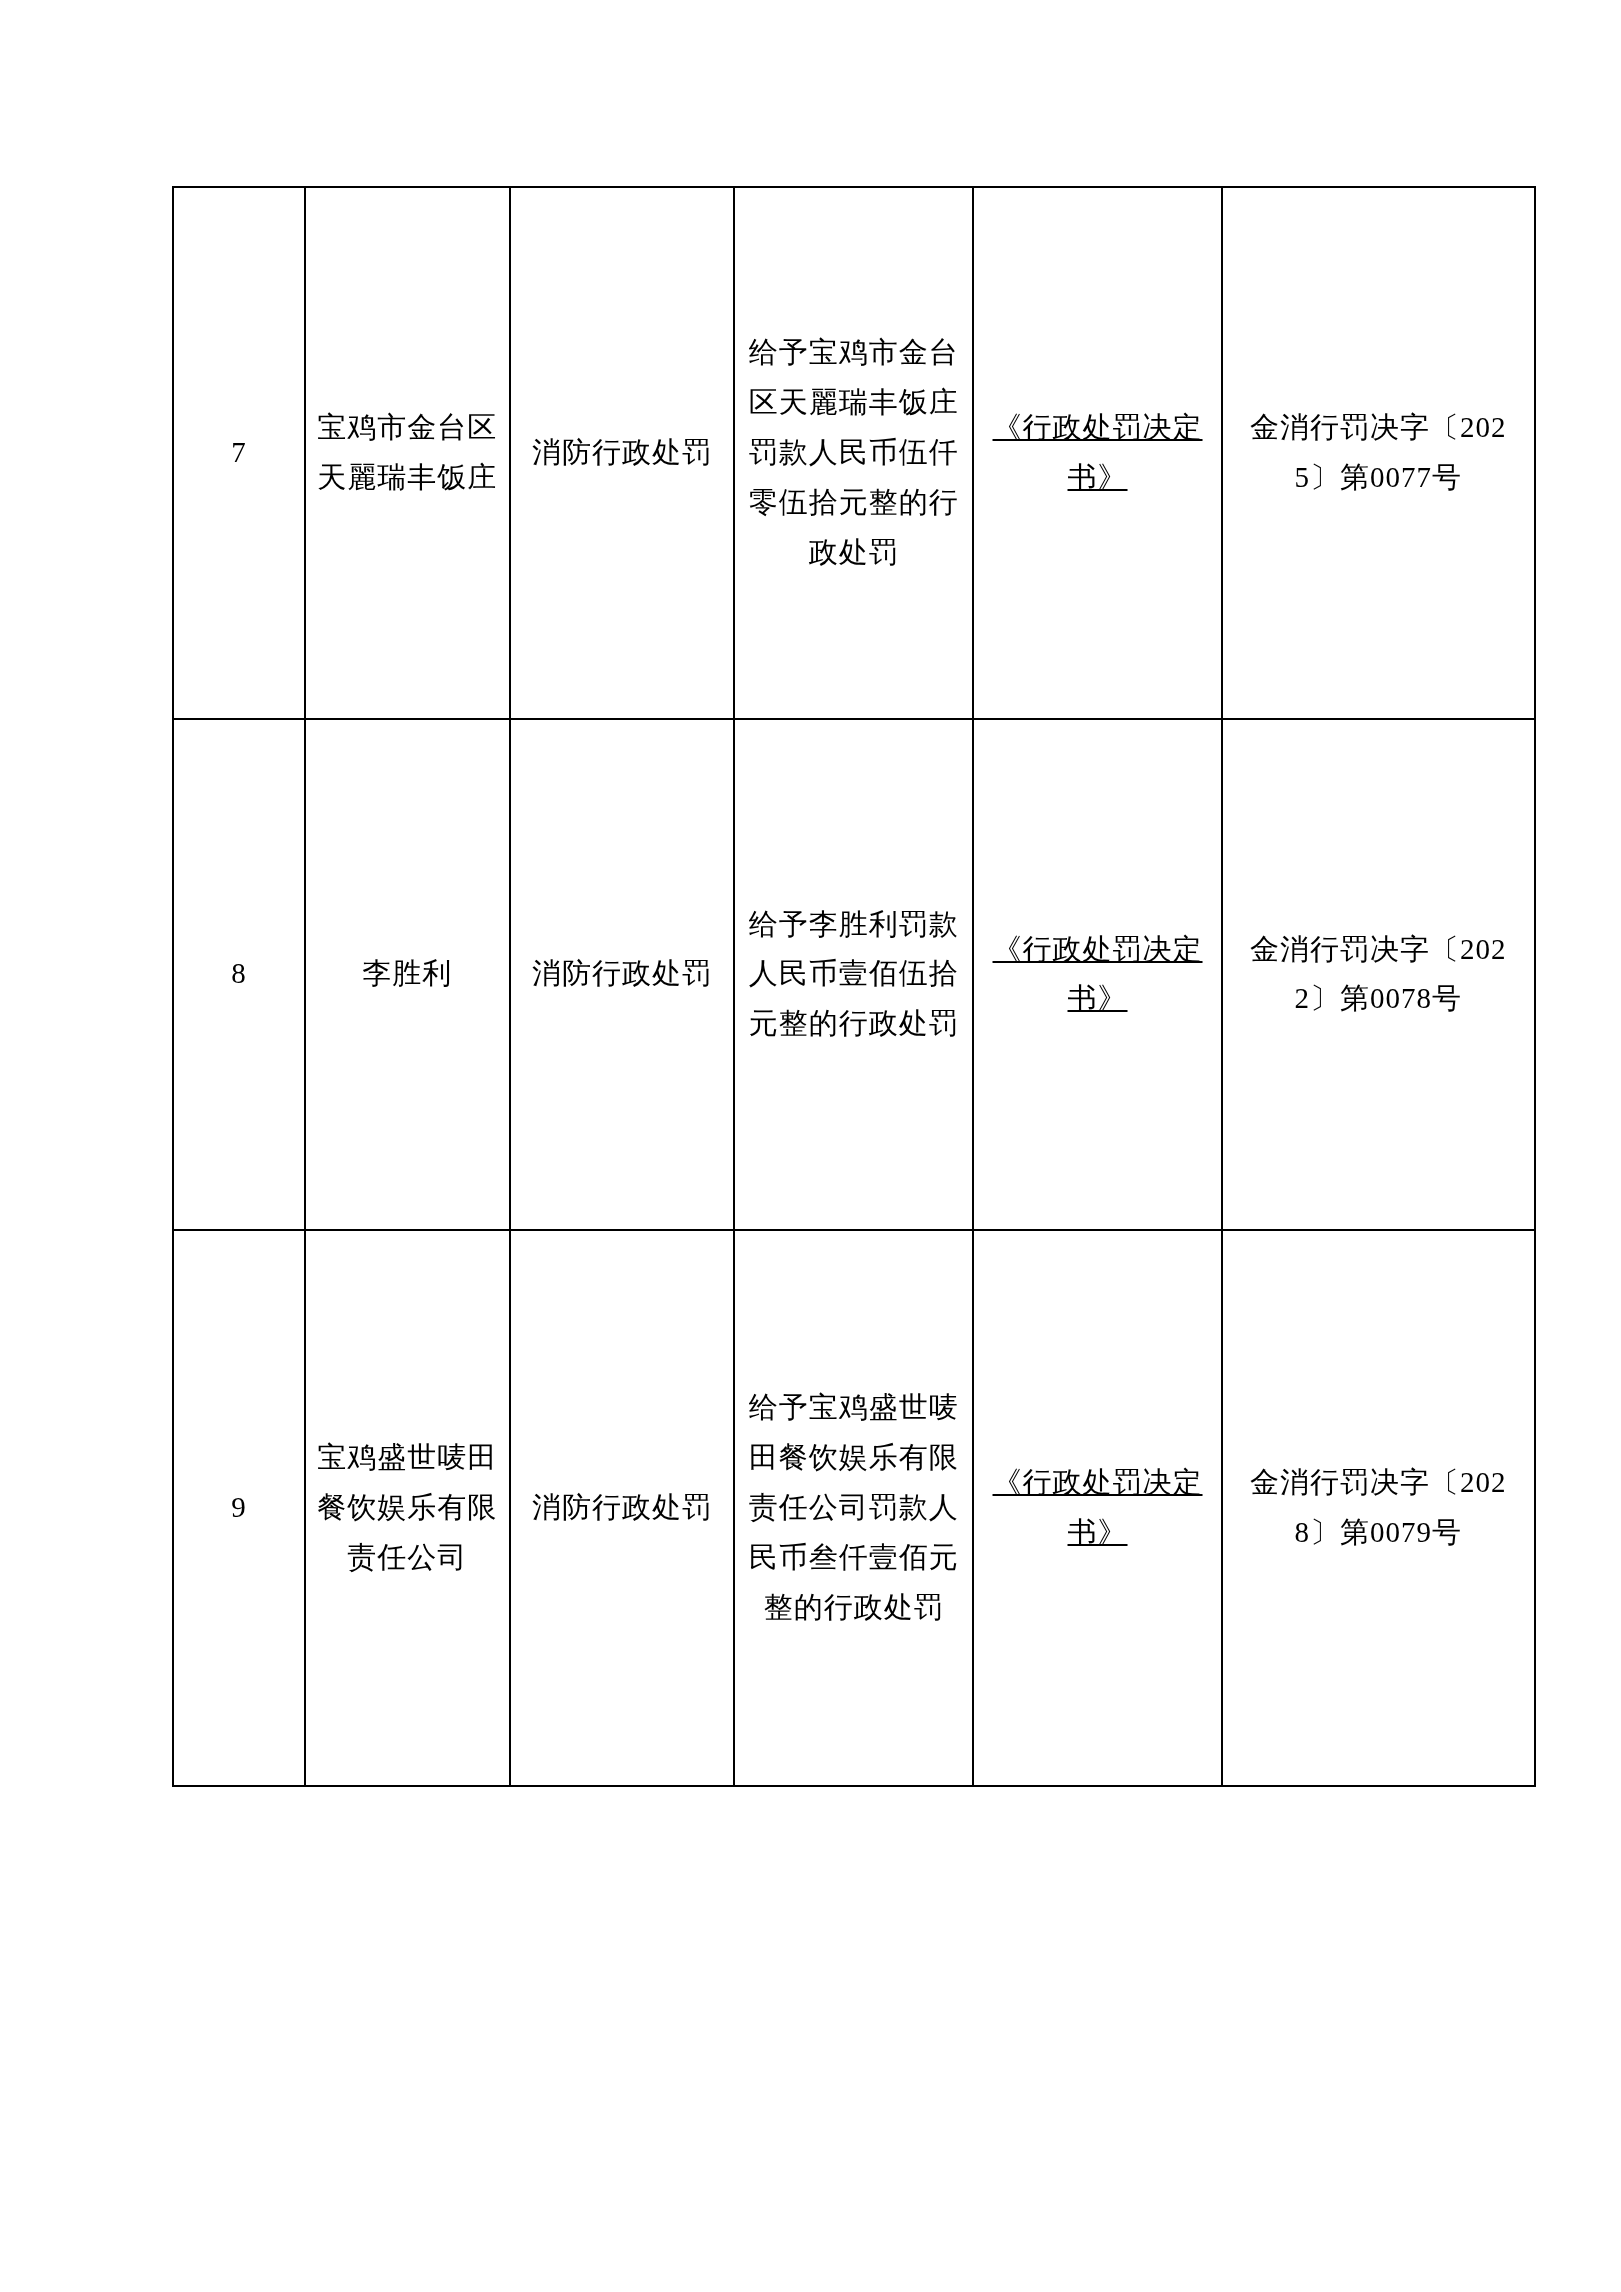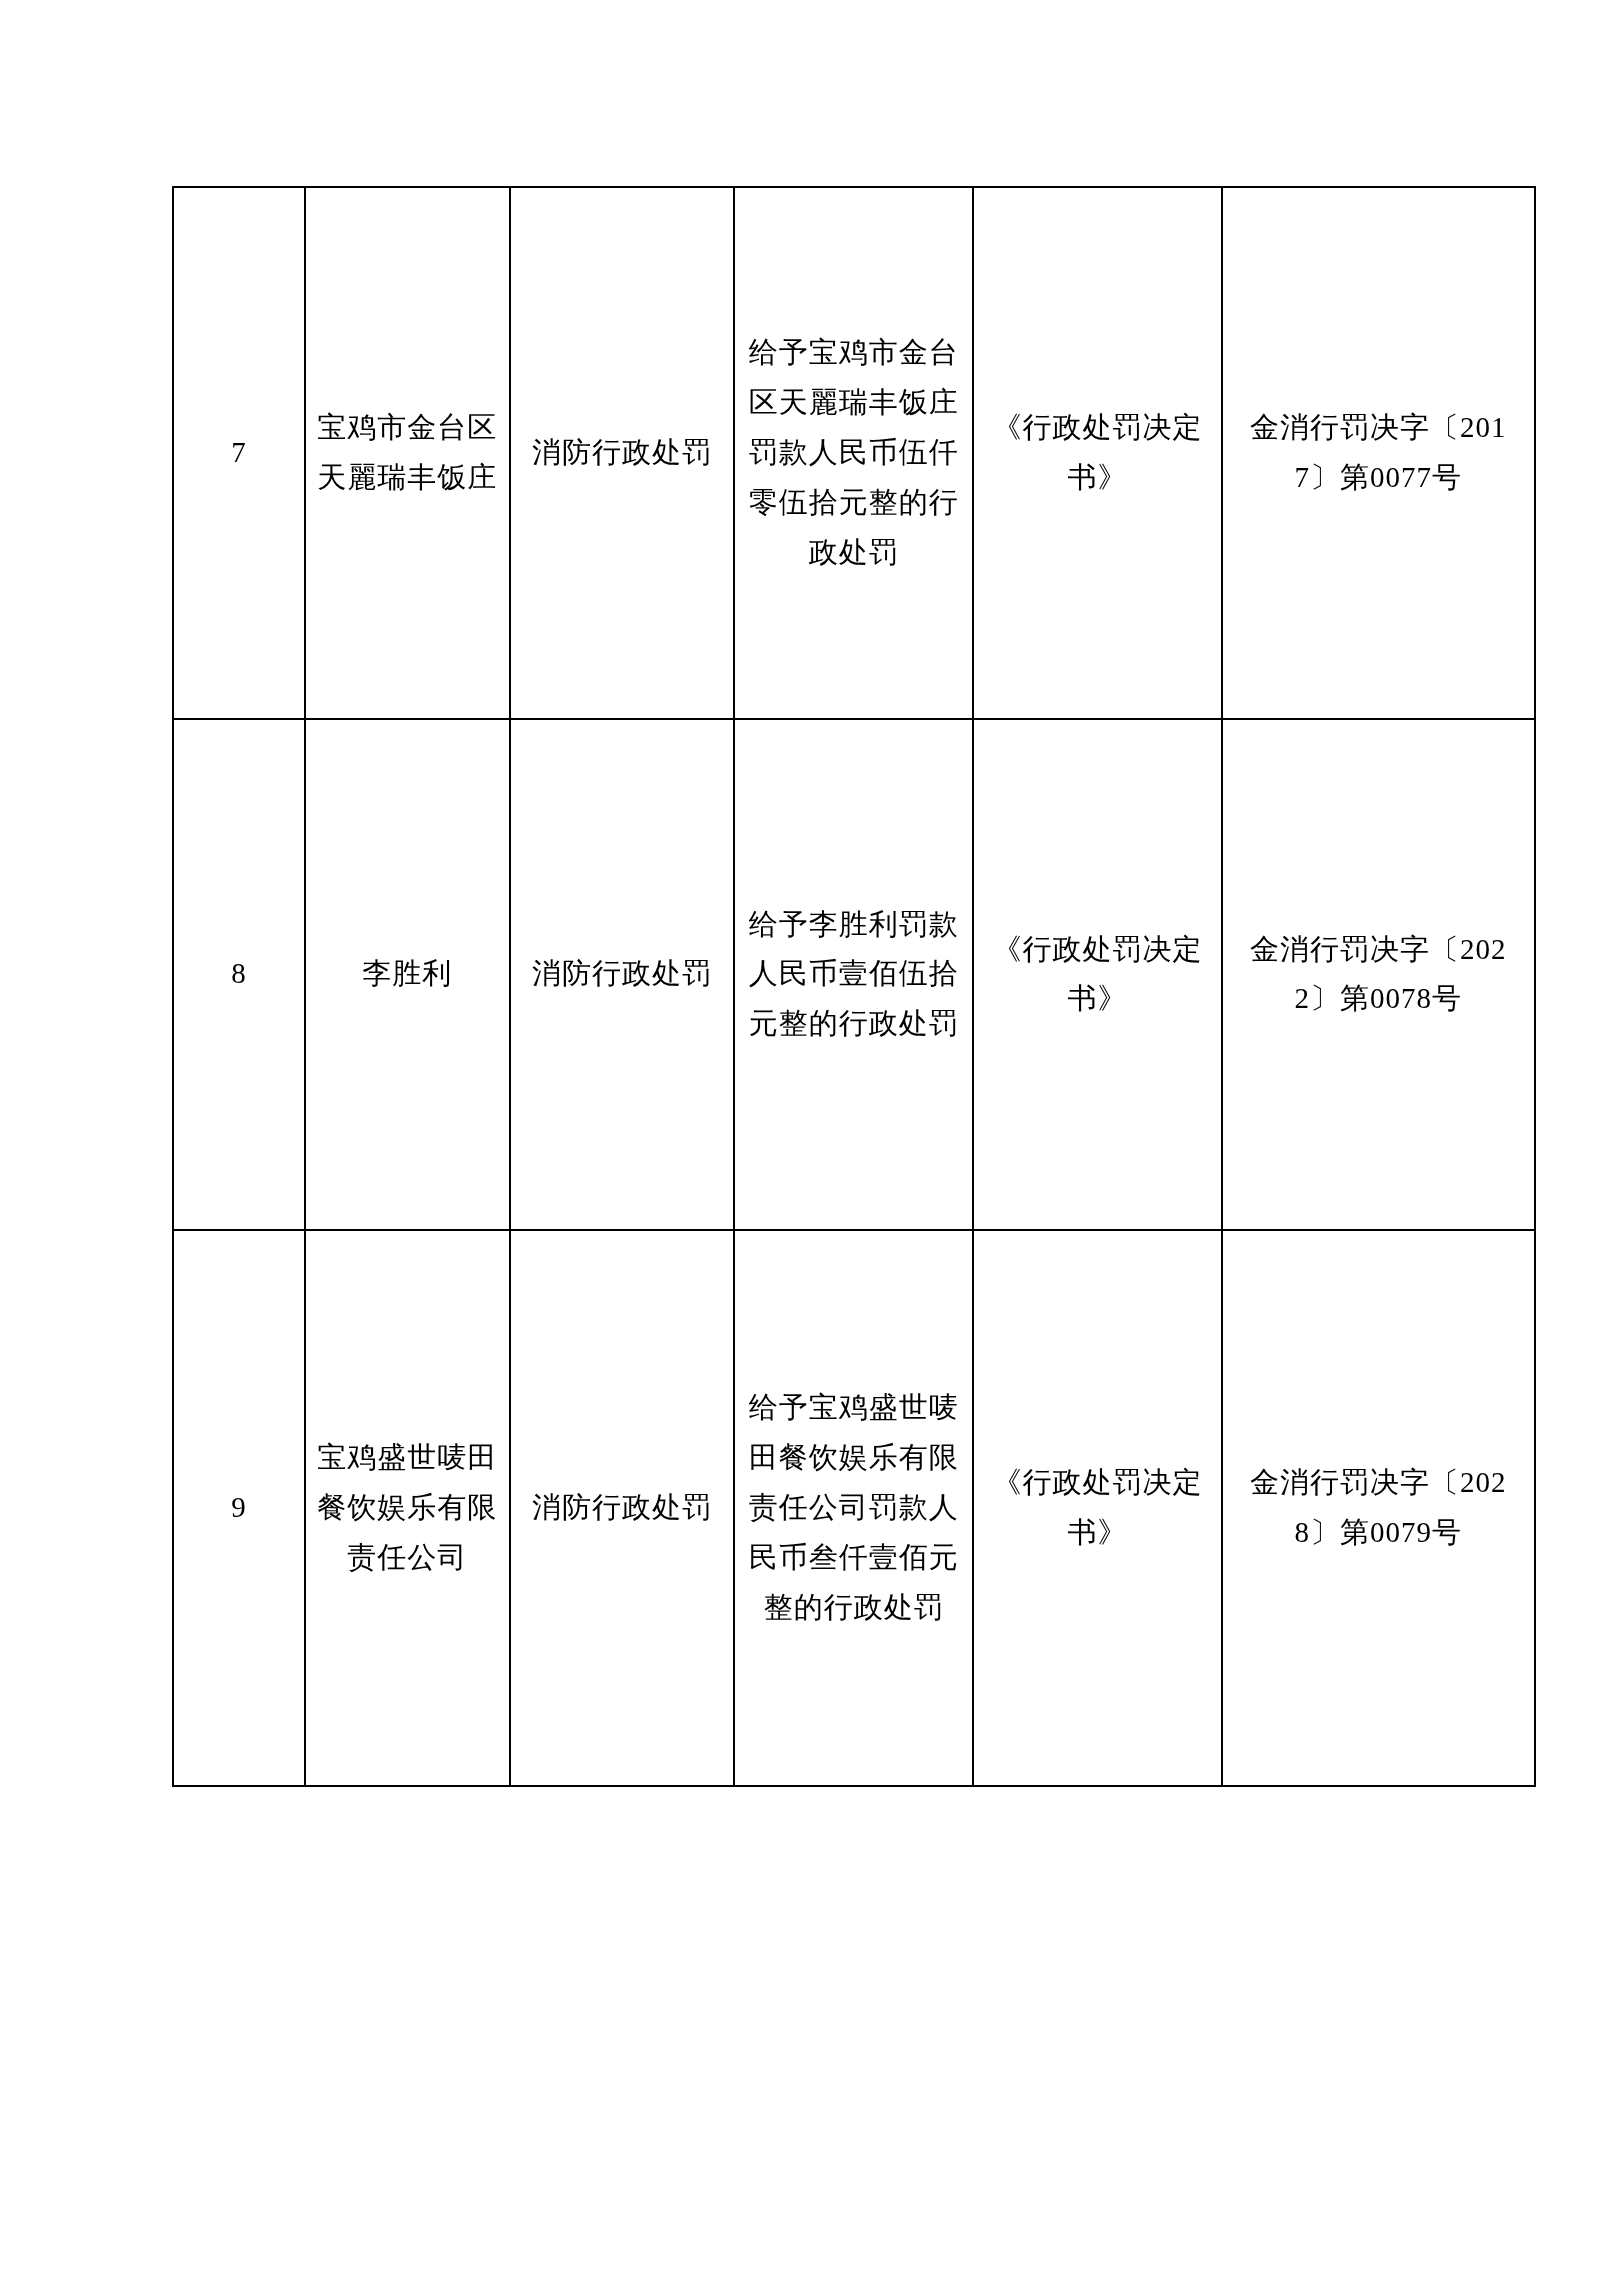--- a/index.html
+++ b/index.html
@@ -38,21 +38,21 @@
     padding: 9.8px 5.9px;
     font-size: 29px;
     line-height: 1.72;
     letter-spacing: 1px;
     font-family: "Liberation Serif", "DejaVu Serif", serif;
   }
   .col-idx { width: 118px; }
   .col-name { width: 191px; }
   .col-type { width: 211px; }
   .col-content { width: 225px; margin-top: 31px; }
-  .col-doc { width: 235px; }
+  .col-doc { width: 235px; text-decoration: underline; }
   .col-no { width: 299px; }
 
   .cell-idx {
     font-size: 30px;
   }
   .cell-name, .cell-type, .cell-content, .cell-doc, .cell-no {
     font-size: 29px;
   }
   .row-7 td { height: 510px; }
   .row-8 td { height: 490px; }
@@ -81,21 +81,21 @@
         <td class="col-type cell-type">
             <span class="wrap">消防行政处罚</span>
           </td>
         <td class="col-content cell-content">
             <span class="wrap">给予宝鸡市金台区天麗瑞丰饭庄罚款人民币伍仟零伍拾元整的行政处罚</span>
           </td>
         <td class="col-doc cell-doc">
             <span class="wrap">《行政处罚决定书》</span>
           </td>
         <td class="col-no cell-no">
-            <span class="wrap">金消行罚决字〔2017〕第0077号</span>
+            <span class="wrap">金消行罚决字〔2025〕第0077号</span>
           </td>
       </tr>
       <tr class="row-8">
         <td class="col-idx cell-idx">
             <span class="wrap">8</span>
           </td>
         <td class="col-name cell-name">
             <span class="wrap">李胜利</span>
           </td>
         <td class="col-type cell-type">

